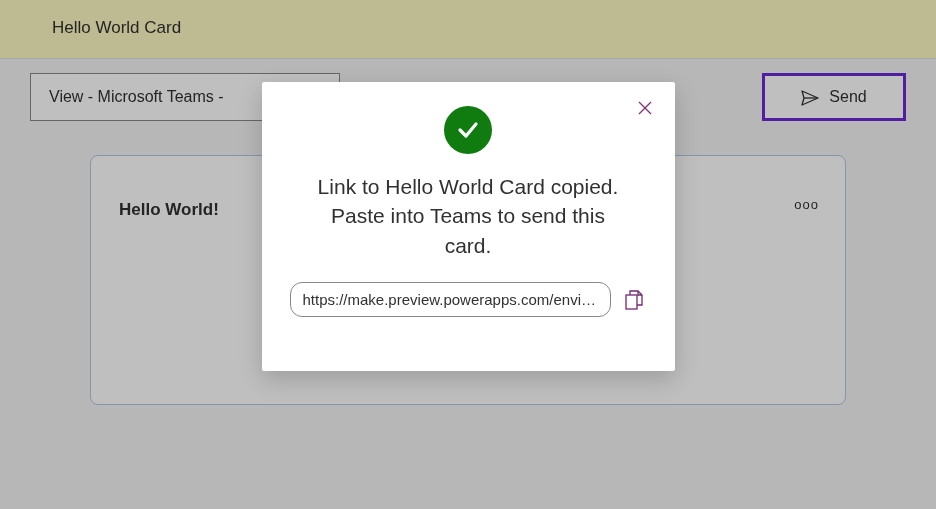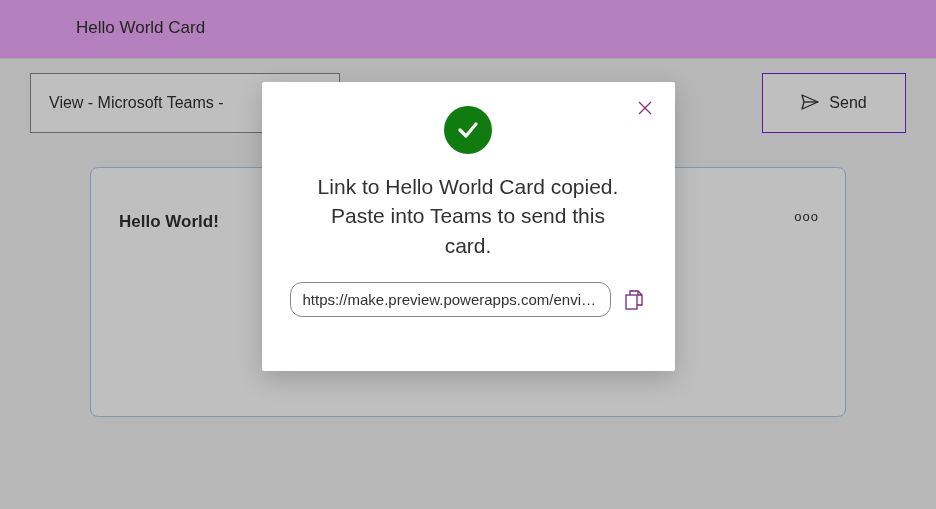--- a/index.html
+++ b/index.html
@@ -5,22 +5,22 @@
     * { box-sizing: border-box; margin: 0; padding: 0; }
     body {
       font-family: "Segoe UI", -apple-system, sans-serif;
       background: #f5f5f5;
       width: 936px;
       height: 509px;
       overflow: hidden;
       position: relative;
     }
     .page-header {
-      padding: 18px 76px 20px;
-      background: #f0abfc;
+      padding: 18px 52px 20px;
+      background: #fef9c3;
     }
     .page-title {
       font-size: 17px;
       font-weight: 400;
       color: #323130;
     }
     .toolbar-area {
       padding: 14px 30px;
       display: flex;
       gap: 12px;
@@ -32,28 +32,28 @@
       background: #fff;
       padding: 8px 18px;
       font-size: 16px;
       color: #323130;
       min-width: 310px;
       text-align: left;
       cursor: pointer;
       font-family: inherit;
     }
     .send-button {
-      border: 1px solid #6d28d9;
-      background: #fff;
-      padding: 20px 30px;
+      border: 3px solid #6d28d9;
+      background: #fff;
+      padding: 12px 30px;
       font-size: 16px;
       color: #323130;
       cursor: pointer;
       display: flex;
-      align-items: flex-start;
+      align-items: flex-end;
       gap: 10px;
       min-width: 144px;
       justify-content: center;
       font-family: inherit;
     }
     .send-icon svg { display: block; }
     .card-preview-container {
       padding: 20px 90px;
     }
     .card-preview {

